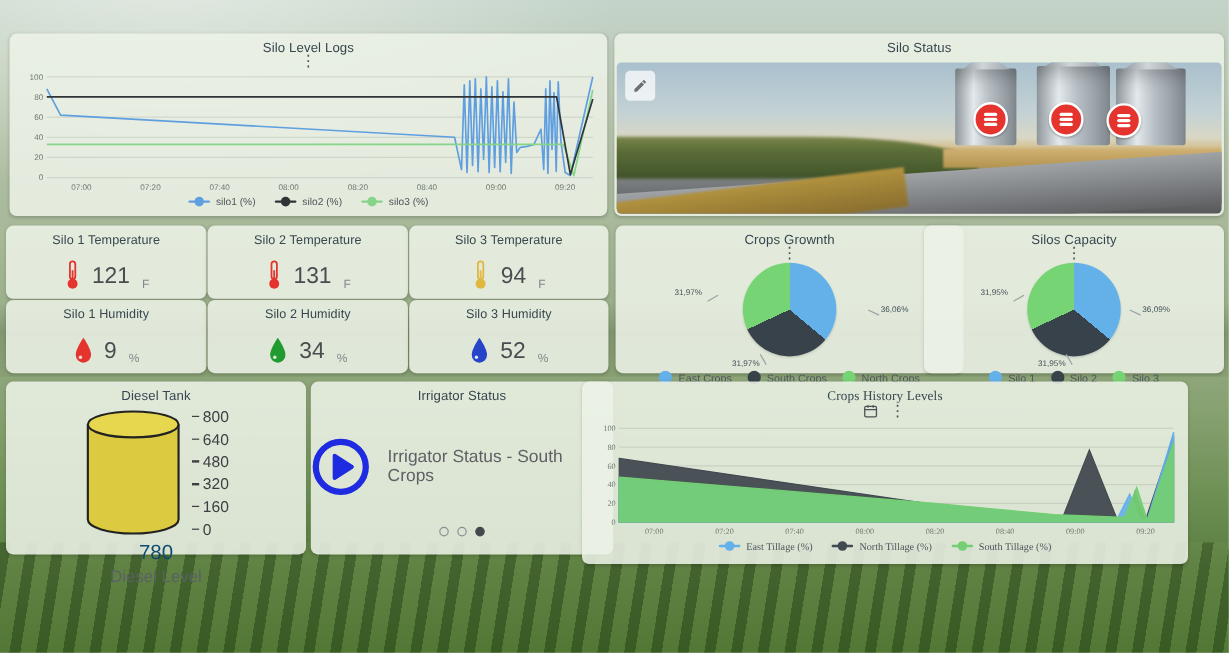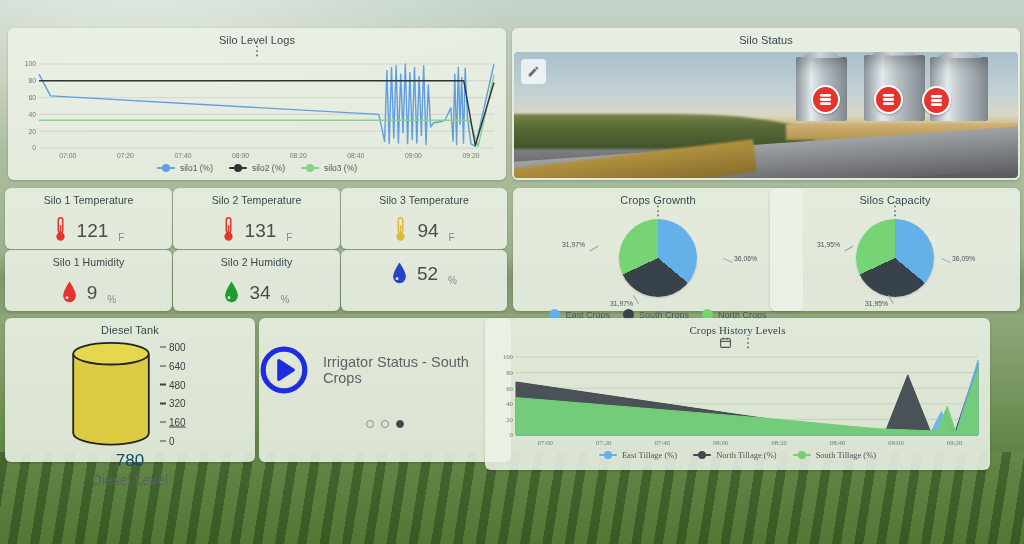--- a/index.html
+++ b/index.html
@@ -61,21 +61,21 @@
   .pie-wrap{position:relative;height:84px;margin-top:2px;}
   .pie{width:78px;height:78px;border-radius:50%;margin:0 auto;box-shadow:0 1px 2px rgba(0,0,0,.15);}
   .pie-label{position:absolute;font-size:6.8px;color:#47525a;}
   .pie-leader{position:absolute;width:10px;height:1px;background:#9aa2a6;}
   .pie-legend{display:flex;justify-content:center;gap:13px;margin-top:6px;}
   .pie-legend .legend-item{font-size:9px;}
   .dot-swatch{display:inline-block;width:11px;height:11px;border-radius:50%;}
   
   .diesel-body{display:flex;justify-content:center;align-items:flex-start;gap:4px;margin-top:4px;}
   .scale{position:relative;width:34px;height:104px;}
-  .scale .tick{position:absolute;left:0;display:flex;align-items:center;gap:3px;font-size:10px;color:#3c4043;transform:translateY(-50%);}
+  .scale .tick{position:absolute;left:0;display:flex;align-items:center;gap:3px;font-size:13px;color:#3c4043;transform:translateY(-50%);}
   .scale .tick::before{content:'';width:6px;height:1.4px;background:#3c4043;display:inline-block;}
   .diesel-value{text-align:center;font-size:17px;color:#0c4a6e;margin-top:0px;}
   .diesel-caption{text-align:center;font-size:14px;color:#5b6064;margin-top:1px;}
   
   .irr-body{display:flex;align-items:center;justify-content:center;gap:14px;height:92px;margin-top:6px;}
   .irr-msg{font-size:14.5px;color:#5d6165;}
   .irr-dots{display:flex;justify-content:center;gap:7px;margin-top:4px;}
   .irr-dot{width:8px;height:8px;border-radius:50%;border:1.5px solid #8a8f93;box-sizing:border-box;cursor:pointer;}
   .irr-dot.active{background:#44484c;border-color:#44484c;}
 </style>
@@ -247,20 +247,23 @@
       <svg viewBox="0 0 24 32" width="17" height="24">
           <path d="M12 1 C12 1 3 14 3 21 a9 9.5 0 0 0 18 0 C21 14 12 1 12 1 Z" fill="currentColor"></path>
           <circle cx="8.5" cy="24" r="2" fill="rgba(255,255,255,0.85)"></circle>
         </svg>
     </span>
     <span class="stat-value">34</span>
     <span class="stat-unit">%</span>
   </div>
 </div>
 <div class="panel" style="left:341px;top:250px;width:166px;height:61px;">
+  <div class="panel-head">
+      <span class="panel-title" style="font-size:10.5px;">Silo 3 Humidity</span>
+    </div>
   <div class="stat-body">
     <span style="display: inline-flex; color: rgb(38, 68, 200);">
       <svg viewBox="0 0 24 32" width="17" height="24">
           <path d="M12 1 C12 1 3 14 3 21 a9 9.5 0 0 0 18 0 C21 14 12 1 12 1 Z" fill="currentColor"></path>
           <circle cx="8.5" cy="24" r="2" fill="rgba(255,255,255,0.85)"></circle>
         </svg>
     </span>
     <span class="stat-value">52</span>
     <span class="stat-unit">%</span>
   </div>
@@ -302,46 +305,63 @@
     <span class="kebab">⋮</span>
   </div>
   <div class="pie-wrap">
     <div class="pie" style="background: conic-gradient(rgb(100, 176, 232) 0deg, rgb(100, 176, 232) 129.9deg, rgb(55, 66, 74) 129.9deg, rgb(55, 66, 74) 244.9deg, rgb(119, 212, 116) 244.9deg, rgb(119, 212, 116) 360deg);"></div>
     <span class="pie-label" style="left:47px;top:22px;">31,95%</span>
     <span class="pie-leader" style="left:74px;top:29px;transform:rotate(-30deg);"></span>
     <span class="pie-label" style="right:45px;top:36px;">36,09%</span>
     <span class="pie-leader" style="right:69px;top:41px;transform:rotate(25deg);"></span>
     <span class="pie-label" style="left:95px;bottom:-4px;">31,95%</span>
     <span class="pie-leader" style="left:116px;bottom:3px;transform:rotate(60deg);"></span>
+  </div>
+  <div class="pie-legend">
+    <span class="legend-item">
+      <span class="dot-swatch" style="background: rgb(100, 176, 232);"></span>
+      <span>Silo 1</span>
+    </span>
+    <span class="legend-item">
+      <span class="dot-swatch" style="background: rgb(55, 66, 74);"></span>
+      <span>Silo 2</span>
+    </span>
+    <span class="legend-item">
+      <span class="dot-swatch" style="background: rgb(119, 212, 116);"></span>
+      <span>Silo 3</span>
+    </span>
   </div>
 </div>
 
 <div class="panel" style="left:5px;top:318px;width:250px;height:144px;">
   <div class="panel-head">
       <span class="panel-title">Diesel Tank</span>
     </div>
   <div class="diesel-body">
     <svg viewBox="0 0 100 122" width="90" height="110">
       <path d="M8 14 v88 a42 13 0 0 0 84 0 V14" fill="#dcca41" stroke="#222" stroke-width="2"></path>
       <ellipse cx="50" cy="14" rx="42" ry="12" fill="#e6d74e" stroke="#222" stroke-width="2"></ellipse>
     </svg>
     <div class="scale">
       <span class="tick" style="top:6%;">800</span>
       <span class="tick" style="top:24%;">640</span>
       <span class="tick" style="top:42%;">480</span>
       <span class="tick" style="top:60%;">320</span>
-      <span class="tick" style="top:78%;text-decoration:underline;">160</span>
+      <span class="tick" style="top:78%;">160</span>
       <span class="tick" style="top:96%;">0</span>
     </div>
   </div>
   <div class="diesel-value">780</div>
   <div class="diesel-caption">Diesel Level</div>
 </div>
 
 <div class="panel" style="left:259px;top:318px;width:252px;height:144px;">
+  <div class="panel-head">
+      <span class="panel-title">Irrigator Status</span>
+    </div>
   <div class="irr-body">
     <span style="display: inline-flex; color: rgb(30, 43, 224);">
       <svg viewBox="0 0 48 48" width="50" height="50">
           <circle cx="24" cy="24" r="20" fill="none" stroke="currentColor" stroke-width="5"></circle>
           <path d="M19 15 L33 24 L19 33 Z" fill="currentColor" stroke="currentColor" stroke-linejoin="round" stroke-width="3"></path>
         </svg>
     </span>
     <span class="irr-msg">Irrigator Status - South Crops</span>
   </div>
   <div class="irr-dots">

